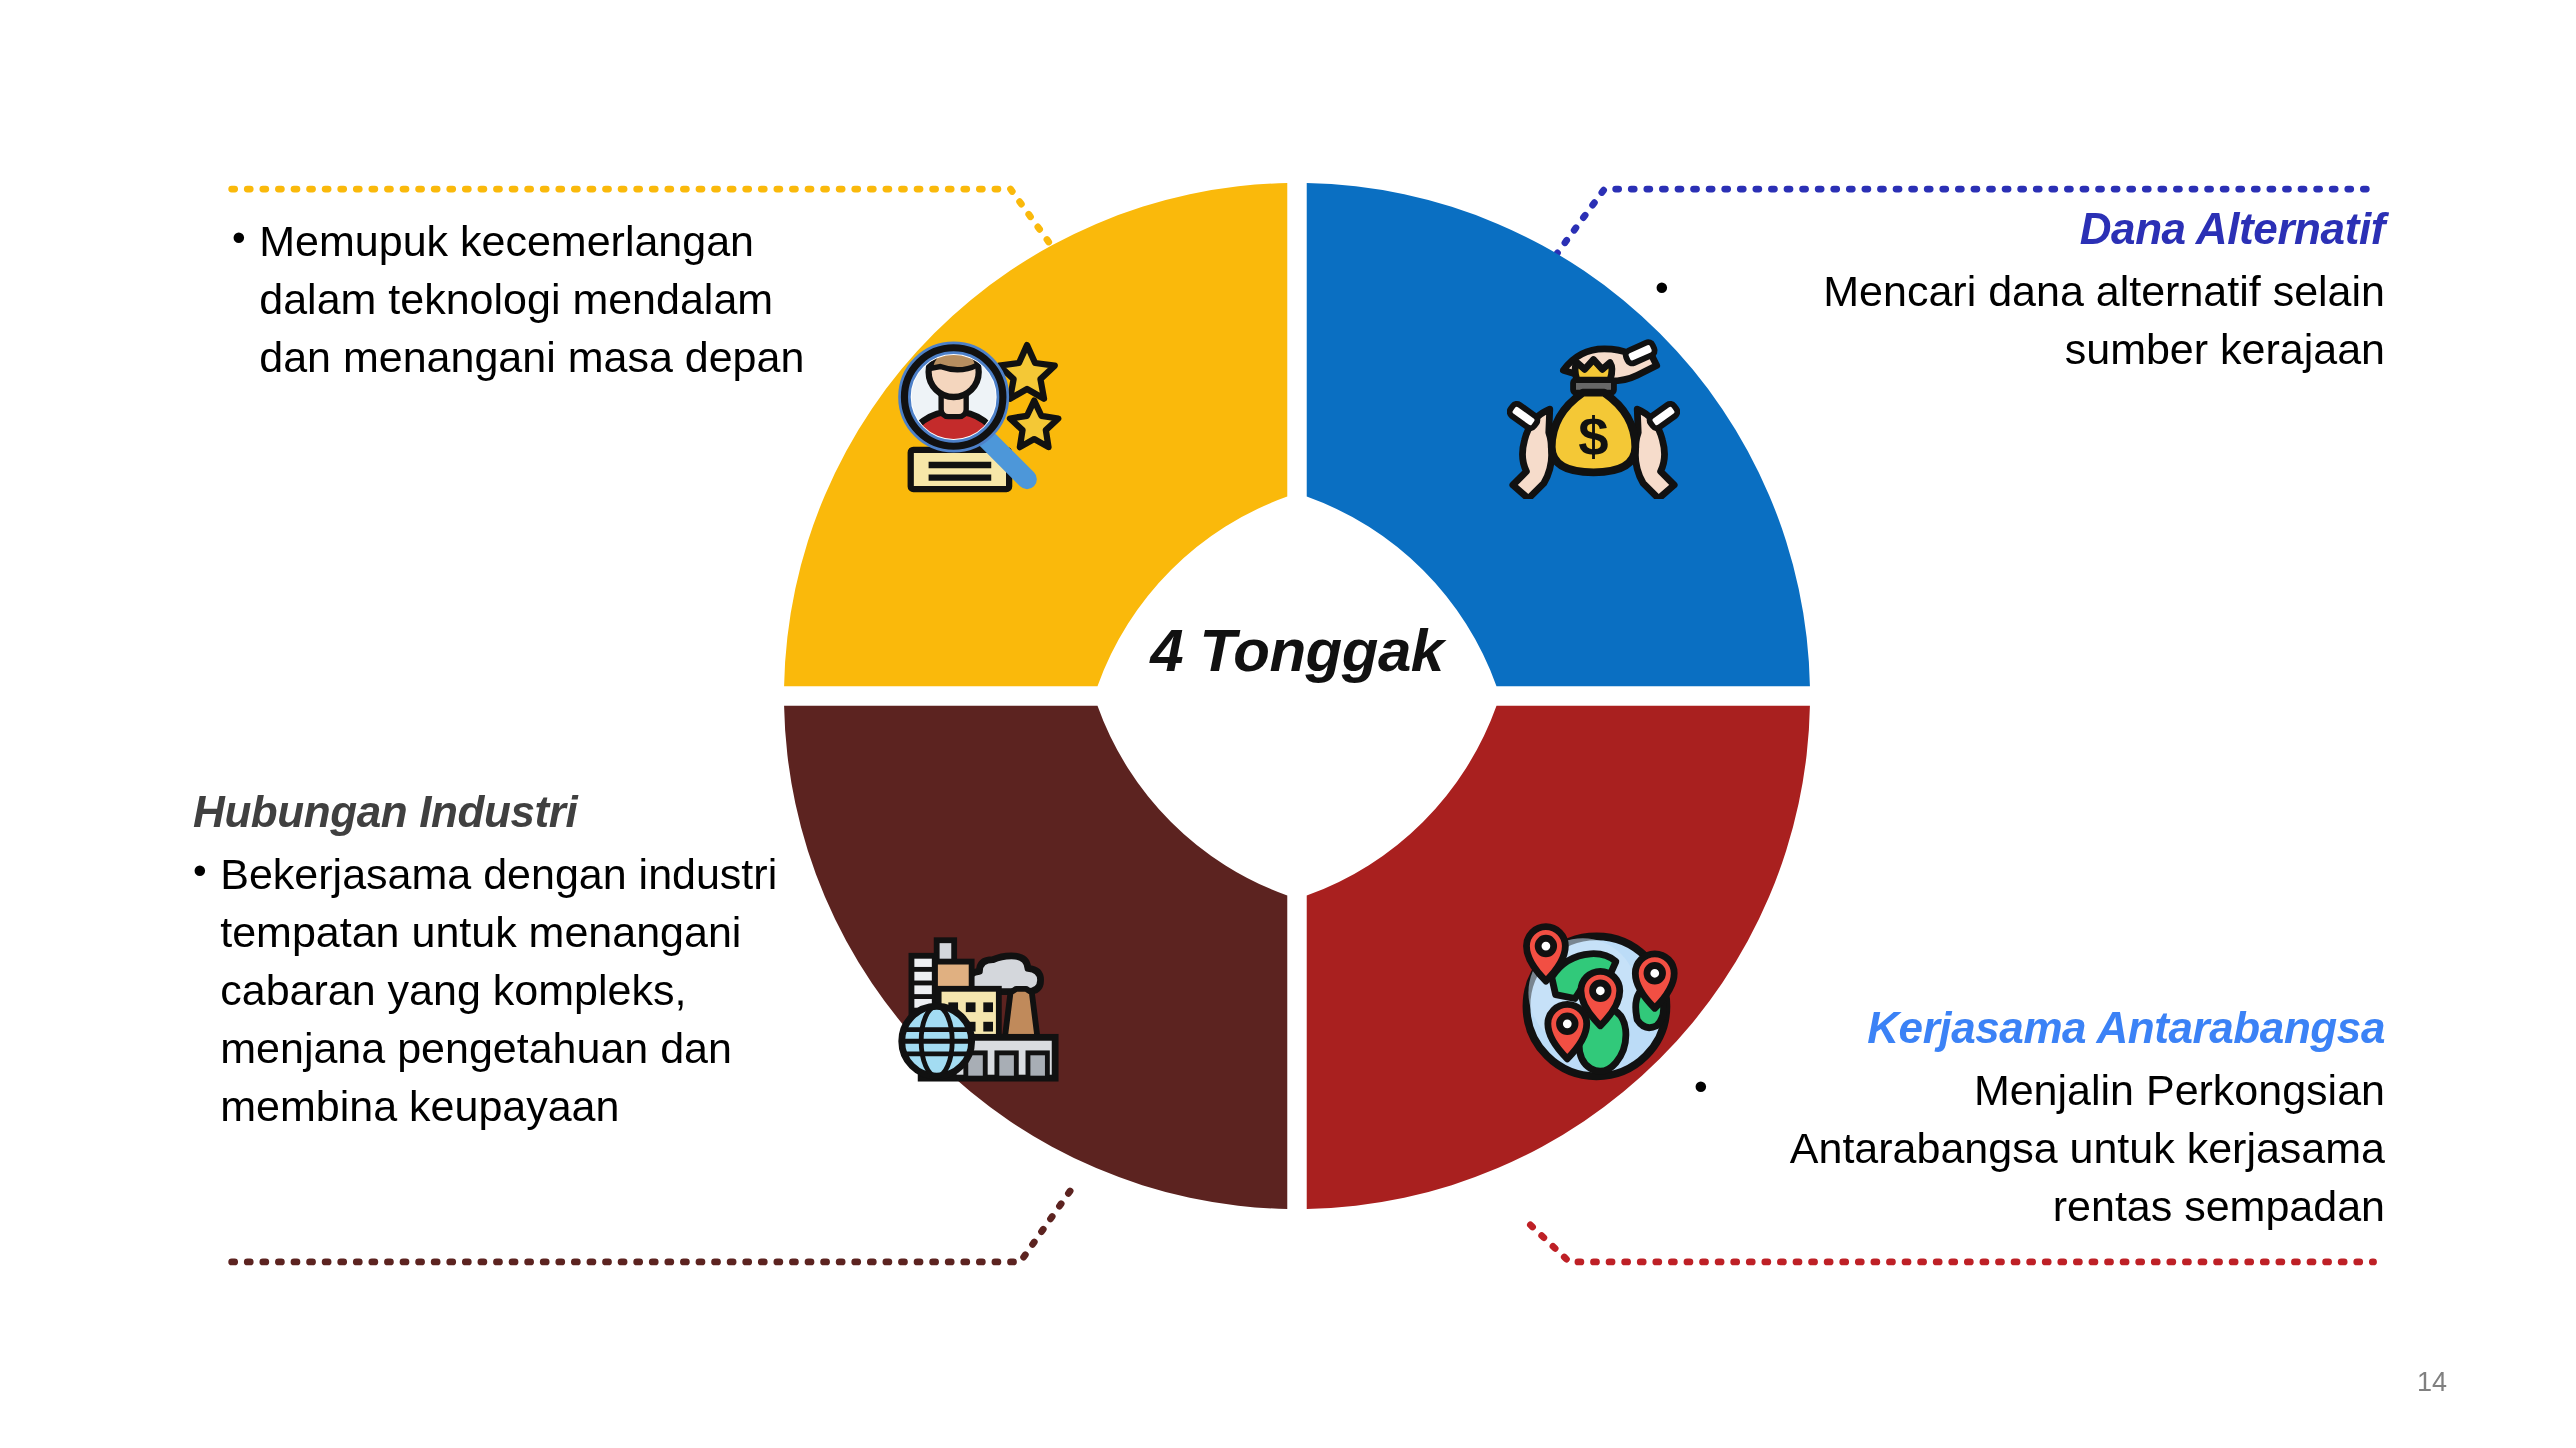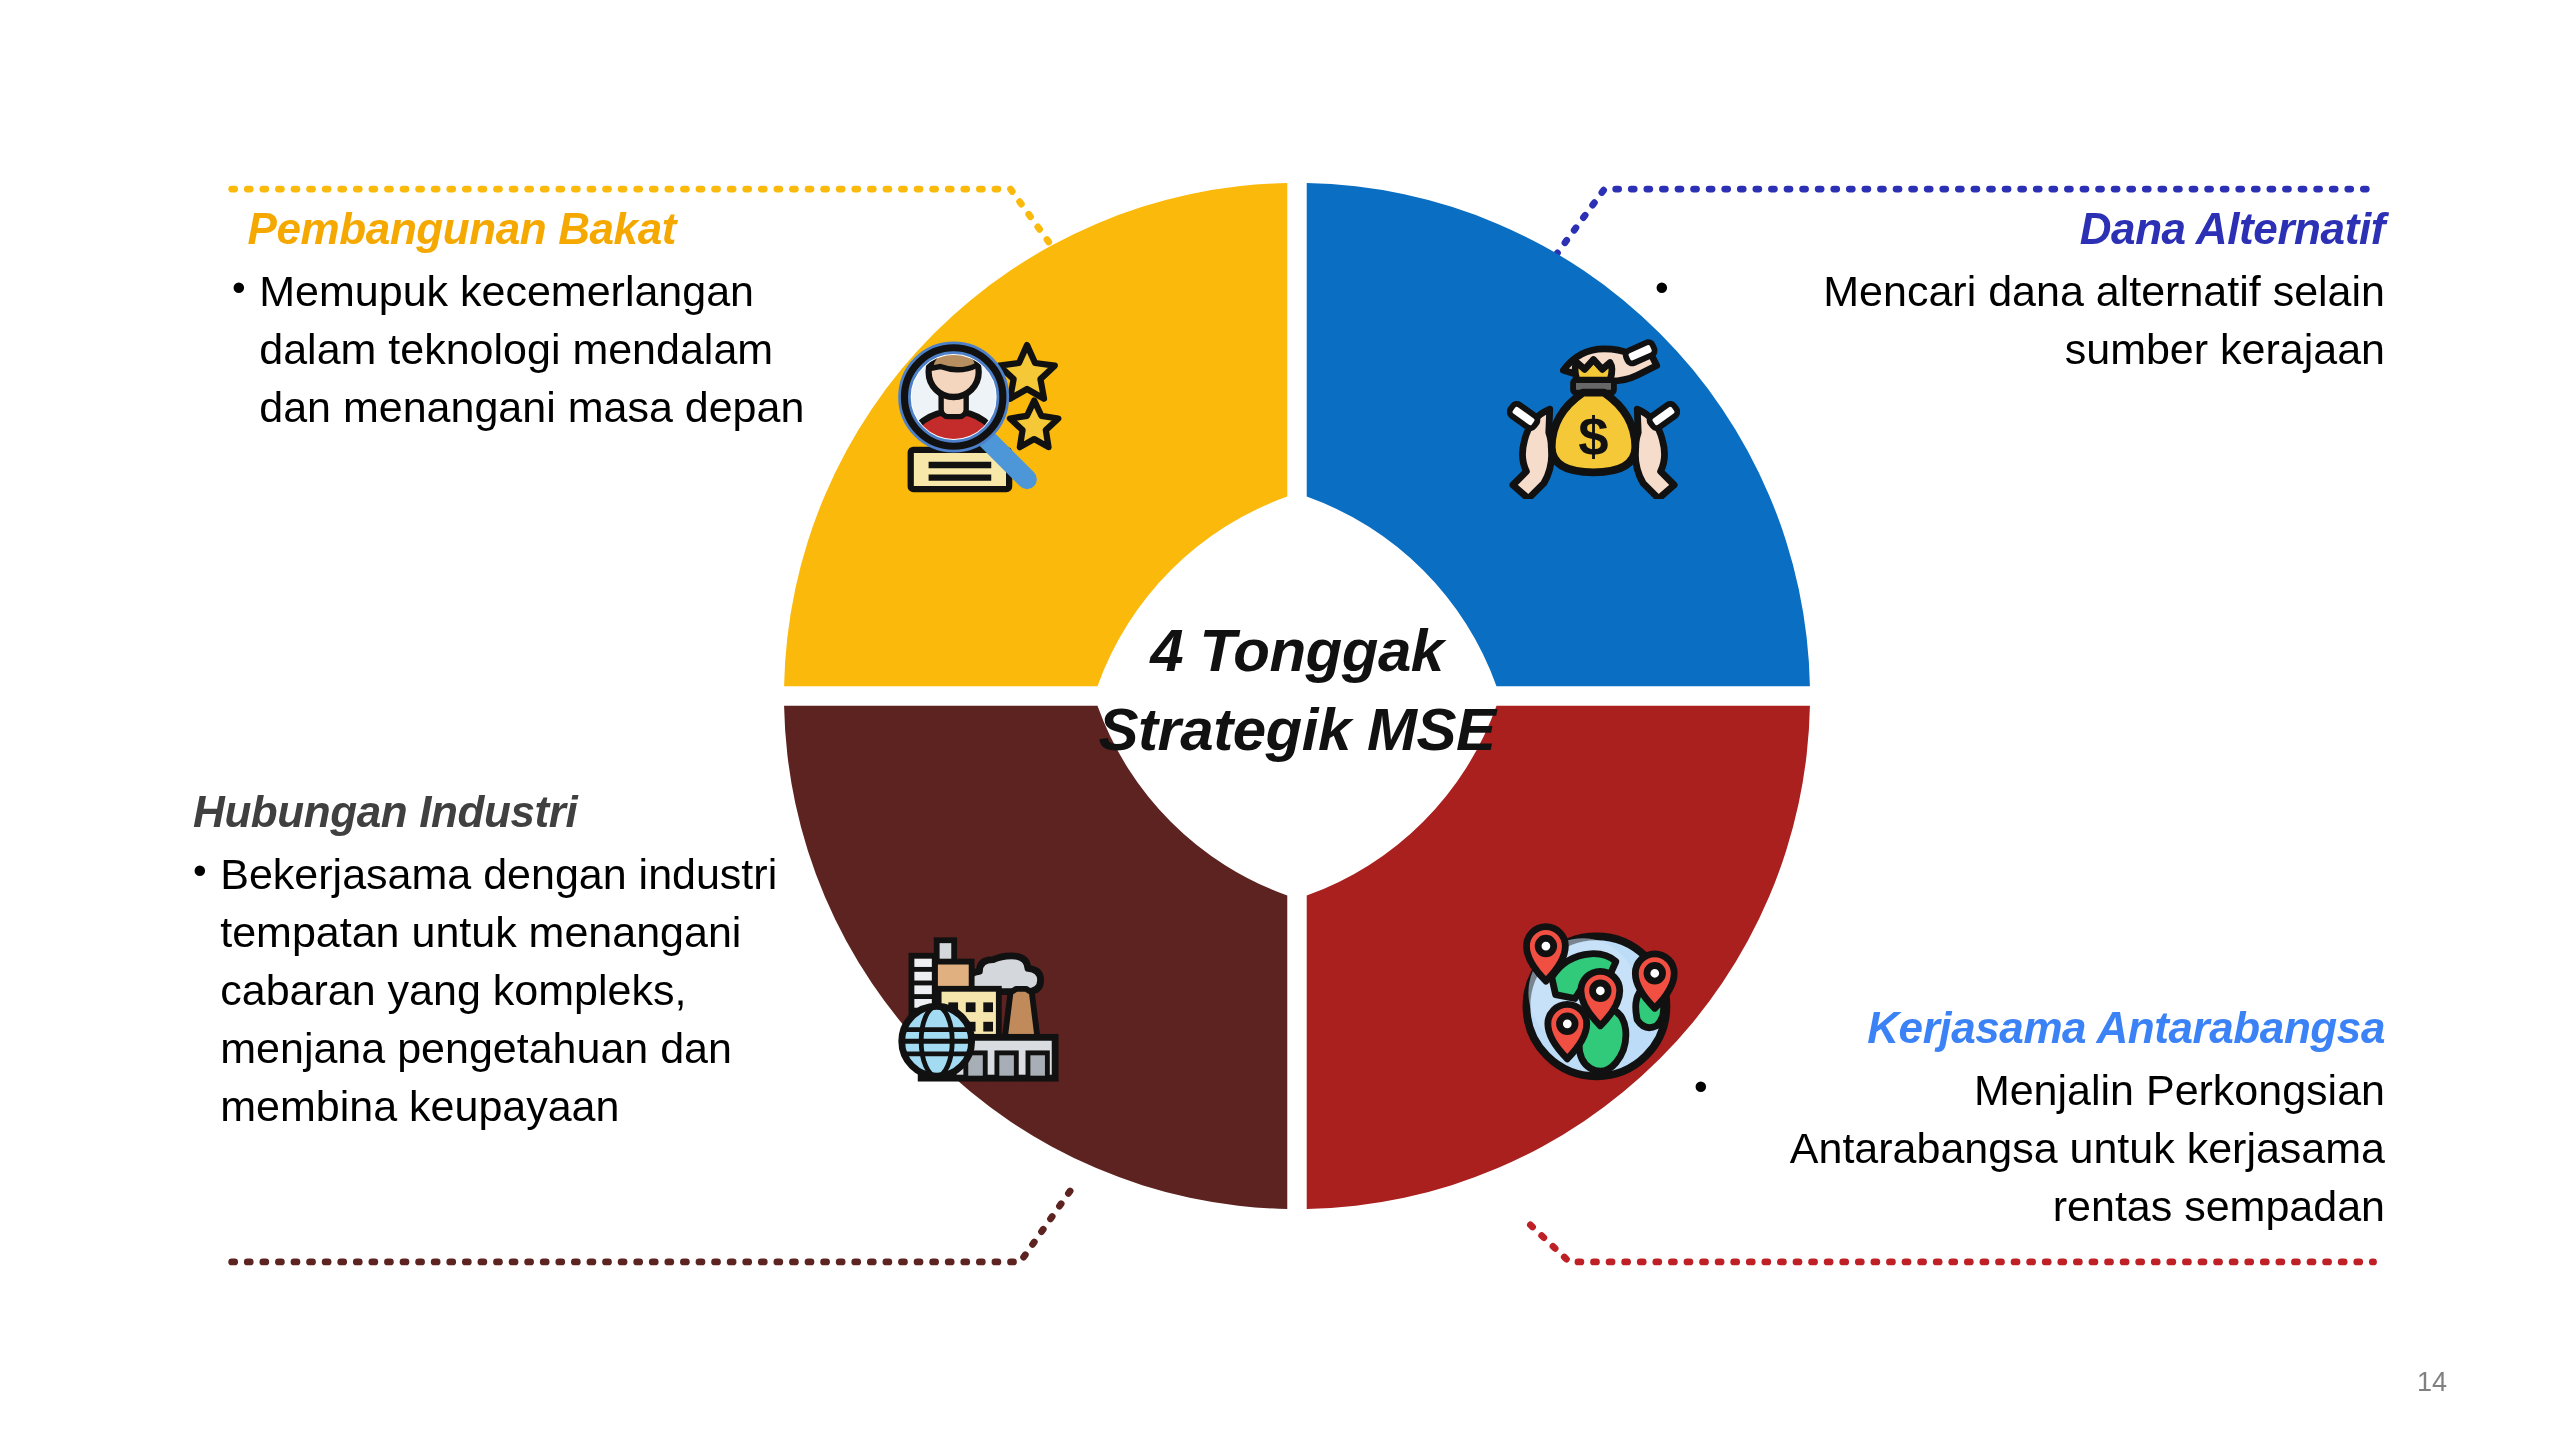--- a/index.html
+++ b/index.html
@@ -136,21 +136,20 @@
       <path fill="#5C2320" d="M 517.0 1053.92
                A 527 527 0 0 1 0.08 537.0
                L 322.05 537.0
                A 322 322 0 0 0 517.0 731.95
                Z"></path>
     </svg>
   </div>
 
   <div id="center-label">
     <div>4 Tonggak</div>
-    <div>Strategik MSE</div>
   </div>
 
   <div class="icon-holder" id="icon-talent">
     <svg viewBox="0 0 200 190">
 
       <rect x="22" y="135" width="110" height="44" rx="3" fill="#F7E7A8" stroke="#111" stroke-width="7"></rect>
       <line x1="42" y1="152" x2="112" y2="152" stroke="#111" stroke-width="7"></line>
       <line x1="42" y1="166" x2="112" y2="166" stroke="#111" stroke-width="7"></line>
       <path d="M55 135 L77 112 L99 135 Z" fill="#F4C836" stroke="#111" stroke-width="7" stroke-linejoin="round"></path>
 
@@ -259,21 +258,20 @@
         <circle cx="152" cy="62" r="8" fill="#fff"></circle>
         <path d="M96 60 a20 20 0 0 1 20 20 q0 16 -20 36 q-20 -20 -20 -36 a20 20 0 0 1 20 -20 z" fill="#F24F43"></path>
         <circle cx="96" cy="80" r="8" fill="#fff"></circle>
         <path d="M62 94 a20 20 0 0 1 20 20 q0 16 -20 36 q-20 -20 -20 -36 a20 20 0 0 1 20 -20 z" fill="#F24F43"></path>
         <circle cx="62" cy="114" r="8" fill="#fff"></circle>
       </g>
     </svg>
   </div>
 
   <div class="quad" id="quad-tl">
-    <div class="quad-title" style="color: rgb(245, 168, 0);">Pembangunan Bakat</div>
     <div class="quad-body">
       <span class="bullet">•</span>
       <span class="btext">Memupuk kecemerlangan dalam teknologi mendalam dan menangani masa depan</span>
     </div>
   </div>
 
   <div class="quad" id="quad-tr">
     <div class="quad-title" style="color: rgb(43, 48, 181);">Dana Alternatif</div>
     <div class="quad-body">
       <span class="bullet">•</span>

